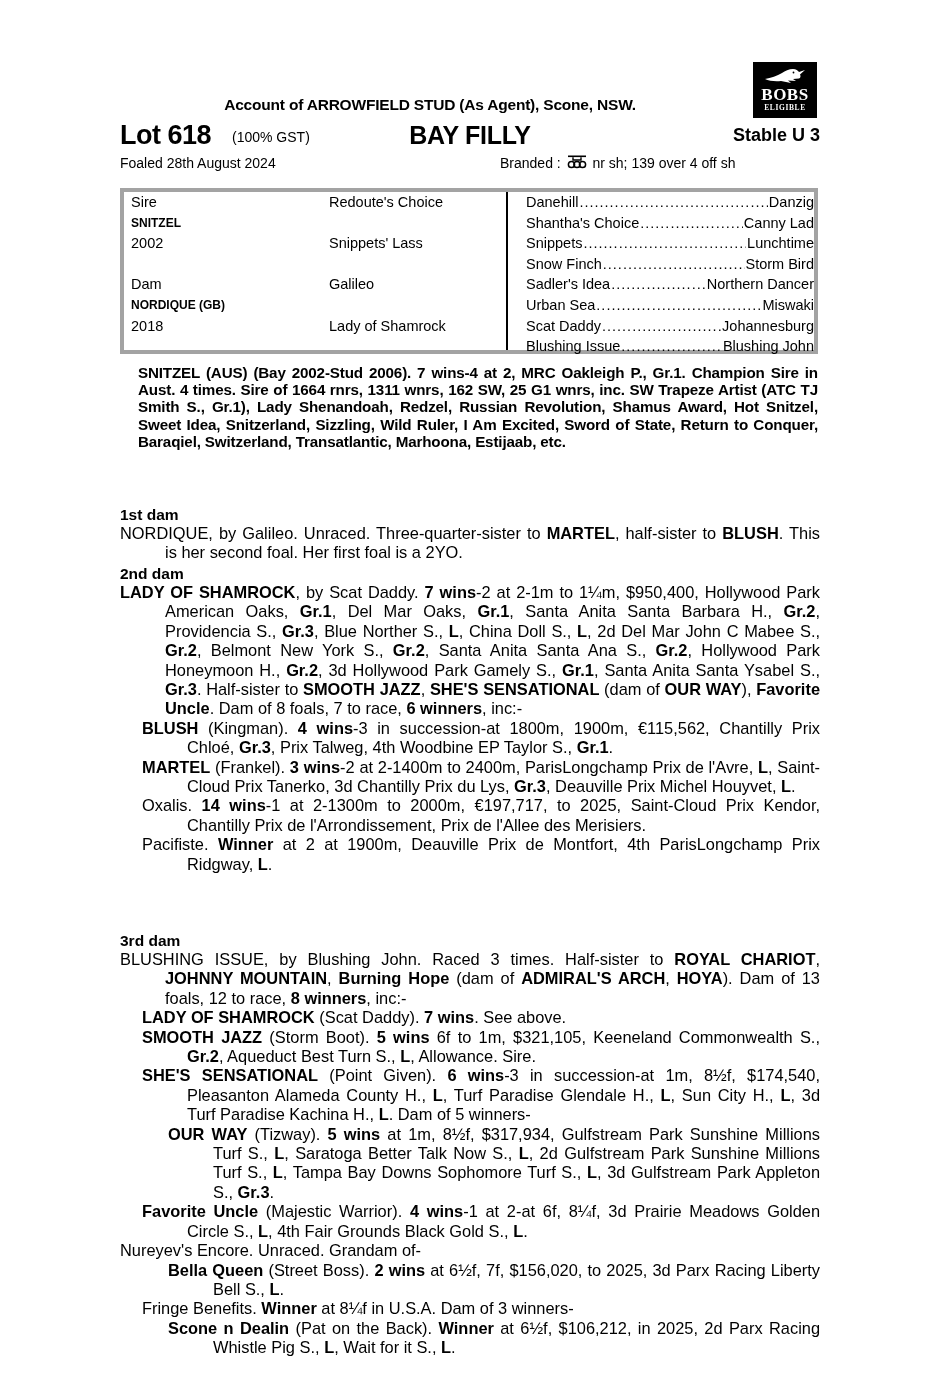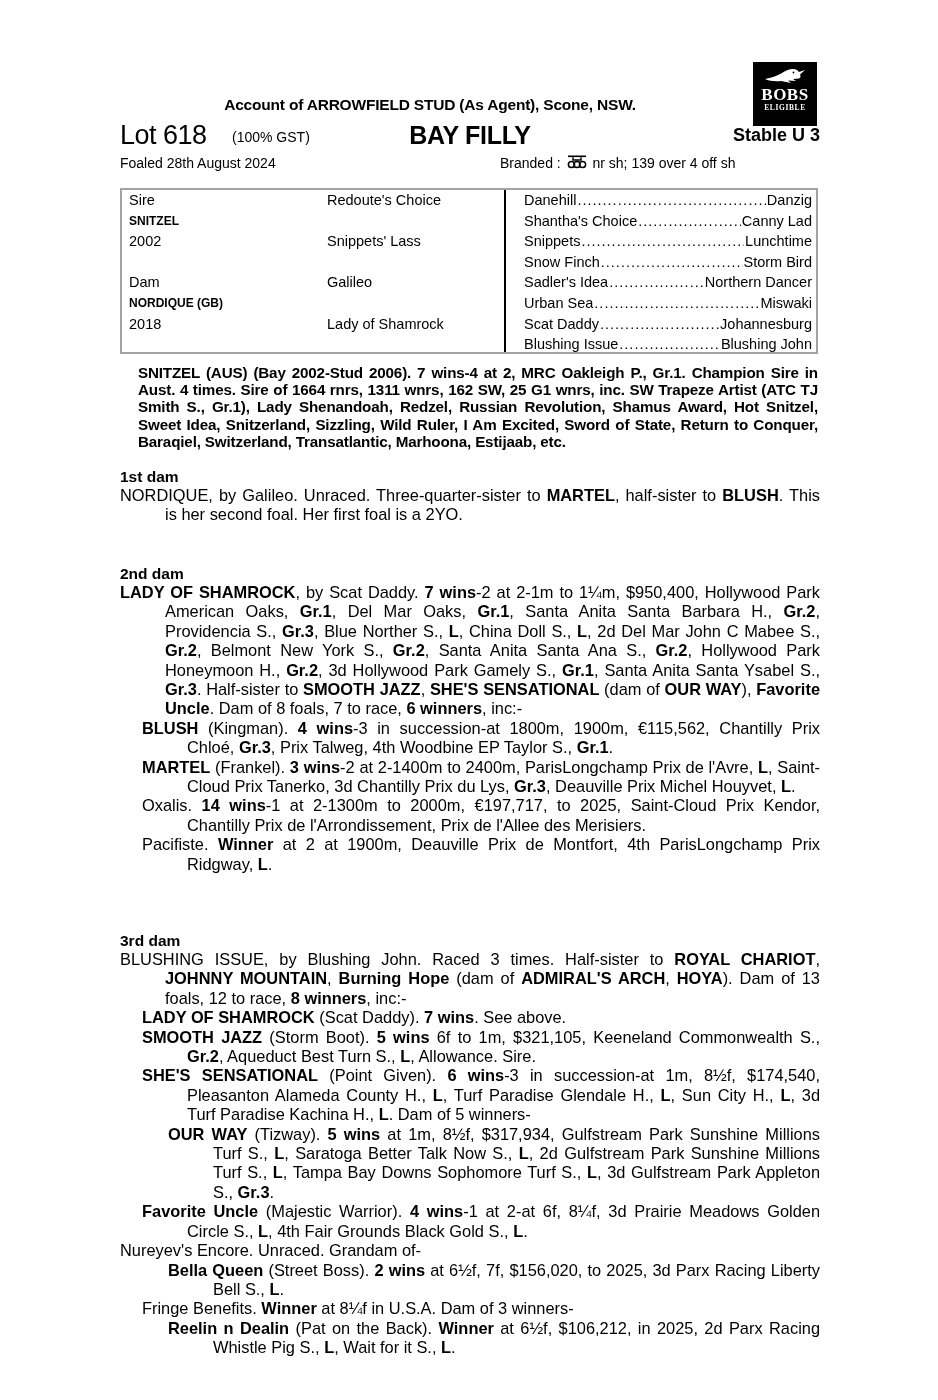--- a/index.html
+++ b/index.html
@@ -21,21 +21,21 @@
     top: 0;
     width: 700px;
   }
 
   
   .bobs-logo {
     position: absolute;
     left: 753px;
     top: 62px;
     width: 64px;
-    height: 64px;
+    height: 56px;
     background: #000000;
     color: #ffffff;
     text-align: center;
     overflow: hidden;
   }
   .bobs-logo .horse {
     display: block;
     margin: 4px auto 0 auto;
   }
   .bobs-logo .bobs-word {
@@ -71,21 +71,21 @@
     left: 0;
     top: 120px;
     width: 700px;
     height: 32px;
   }
   .lot-no {
     position: absolute;
     left: 0;
     top: 0;
     font-size: 27px;
-    font-weight: normal;
+    font-weight: bold;
     letter-spacing: -0.5px;
   }
   .gst {
     position: absolute;
     left: 112px;
     top: 9px;
     font-size: 14px;
   }
   .colour-sex {
     position: absolute;
@@ -133,21 +133,21 @@
     vertical-align: -2px;
     margin: 0 1px;
   }
 
   
   .ped-table {
     position: absolute;
     left: 0;
     top: 188px;
     width: 698px;
-    border: 2px solid #a3a3a3;
+    border: 4px solid #a3a3a3;
     box-sizing: border-box;
     height: 166px;
   }
   .ped-col {
     position: absolute;
     top: 0;
     font-size: 14.5px;
     line-height: 20.6px;
   }
   .ped-col.c1 { left: 7px;   width: 190px; }
@@ -207,21 +207,21 @@
   }
   .hang {
     padding-left: 45px;
     text-indent: -45px;
   }
   .lvl1 { margin-left: 0px; }
   .lvl2 { margin-left: 22px; }
   .lvl3 { margin-left: 48px; }
   b { font-weight: bold; }
 
-  #dam1 { position: absolute; left: 0; top: 468px; width: 700px; }
+  #dam1 { position: absolute; left: 0; top: 506px; width: 700px; }
   #dam2 { position: absolute; left: 0; top: 565px; width: 700px; }
   #dam3 { position: absolute; left: 0; top: 932px; width: 700px; }
 </style>
 </head>
 <body>
 
 <div class="page">
 
   <div class="account-line">Account of ARROWFIELD STUD (As Agent), Scone, NSW.</div>
 
@@ -339,21 +339,21 @@
     <div class="body-text hang lvl1" id="dam3-main">BLUSHING ISSUE, by Blushing John. Raced 3 times. Half-sister to <b>ROYAL CHARIOT</b>, <b>JOHNNY MOUNTAIN</b>, <b>Burning Hope</b> (dam of <b>ADMIRAL'S ARCH</b>, <b>HOYA</b>). Dam of 13 foals, 12 to race, <b>8 winners</b>, inc:-</div>
     <div id="dam3-progeny">
         <div class="body-text hang lvl2"><b>LADY OF SHAMROCK</b> (Scat Daddy). <b>7 wins</b>. See above.</div>
         <div class="body-text hang lvl2"><b>SMOOTH JAZZ</b> (Storm Boot). <b>5 wins</b> 6f to 1m, $321,105, Keeneland Commonwealth S., <b>Gr.2</b>, Aqueduct Best Turn S., <b>L</b>, Allowance. Sire.</div>
         <div class="body-text hang lvl2"><b>SHE'S SENSATIONAL</b> (Point Given). <b>6 wins</b>-3 in succession-at 1m, 8½f, $174,540, Pleasanton Alameda County H., <b>L</b>, Turf Paradise Glendale H., <b>L</b>, Sun City H., <b>L</b>, 3d Turf Paradise Kachina H., <b>L</b>. Dam of 5 winners-</div>
         <div class="body-text hang lvl3"><b>OUR WAY</b> (Tizway). <b>5 wins</b> at 1m, 8½f, $317,934, Gulfstream Park Sunshine Millions Turf S., <b>L</b>, Saratoga Better Talk Now S., <b>L</b>, 2d Gulfstream Park Sunshine Millions Turf S., <b>L</b>, Tampa Bay Downs Sophomore Turf S., <b>L</b>, 3d Gulfstream Park Appleton S., <b>Gr.3</b>.</div>
         <div class="body-text hang lvl2"><b>Favorite Uncle</b> (Majestic Warrior). <b>4 wins</b>-1 at 2-at 6f, 8¼f, 3d Prairie Meadows Golden Circle S., <b>L</b>, 4th Fair Grounds Black Gold S., <b>L</b>.</div>
         <div class="body-text hang lvl1">Nureyev's Encore. Unraced. Grandam of-</div>
         <div class="body-text hang lvl3"><b>Bella Queen</b> (Street Boss). <b>2 wins</b> at 6½f, 7f, $156,020, to 2025, 3d Parx Racing Liberty Bell S., <b>L</b>.</div>
         <div class="body-text hang lvl2">Fringe Benefits. <b>Winner</b> at 8¼f in U.S.A. Dam of 3 winners-</div>
-        <div class="body-text hang lvl3"><b>Reelin n Dealin</b> (Pat on the Back). <b>Winner</b> at 6½f, $106,212, in 2025, 2d Parx Racing Whistle Pig S., <b>L</b>, Wait for it S., <b>L</b>.</div>
+        <div class="body-text hang lvl3"><b>Scone n Dealin</b> (Pat on the Back). <b>Winner</b> at 6½f, $106,212, in 2025, 2d Parx Racing Whistle Pig S., <b>L</b>, Wait for it S., <b>L</b>.</div>
       </div>
   </div>
 
 </div>
 
 <div class="bobs-logo">
   <svg class="horse" width="44" height="20" viewBox="0 0 44 20" aria-hidden="true">
     <path d="M2 13 C8 12 14 10 19 7 C22 5 26 3 30 3 C33 3 35 4.5 36 6 L42 4 L37 8.5 C38 10 37.5 12 36 12.5 L30 13 L33 15 L25 14.5 L28 17 L18 15 C12 15.5 6 15 2 13 Z" fill="#ffffff"></path>
     <circle cx="30.5" cy="6.5" r="0.9" fill="#000000"></circle>
   </svg>

